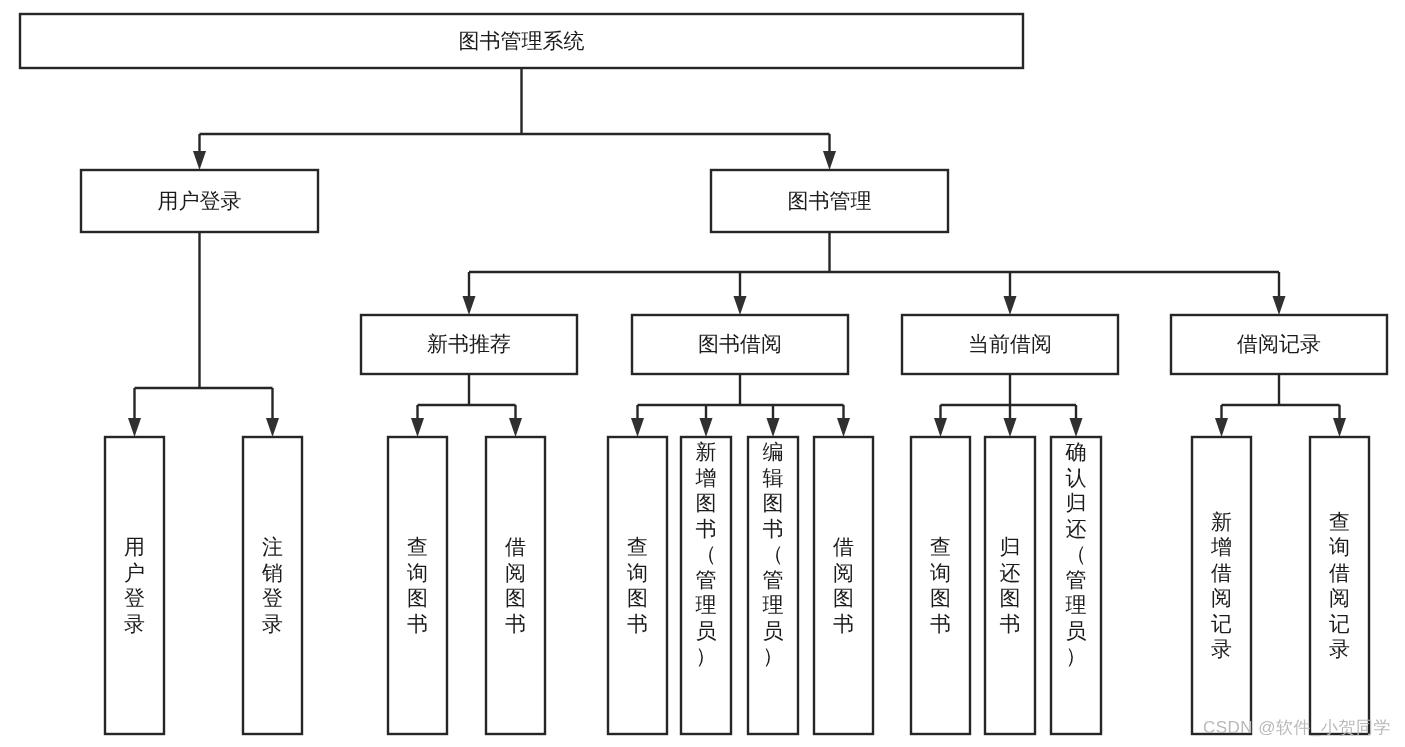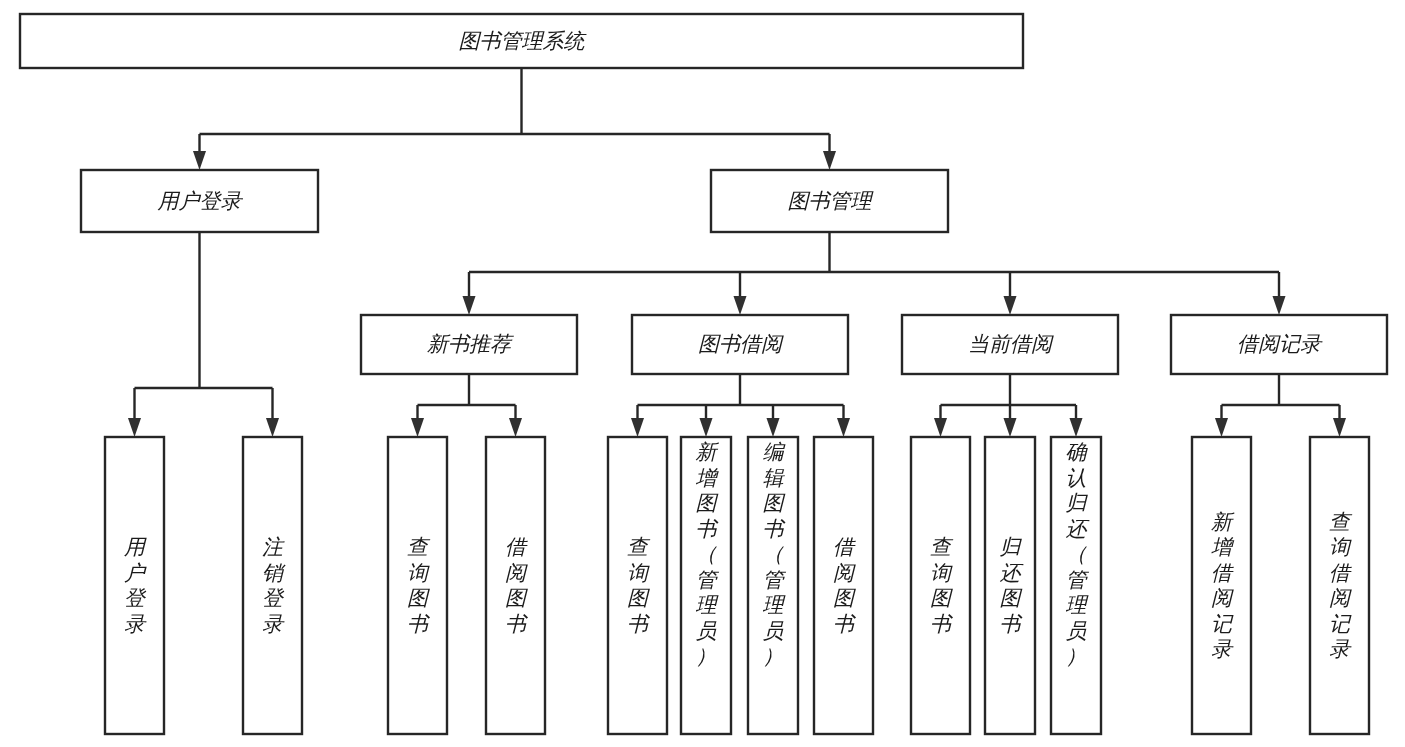--- a/index.html
+++ b/index.html
@@ -12,21 +12,20 @@
     width: 1405px;
     height: 747px;
     font-family: "Liberation Sans", "DejaVu Sans", sans-serif;
     overflow: hidden;
     position: relative;
   }
   #diagram-root {
     position: relative;
     width: 1405px;
     height: 747px;
-    font-style: italic;
   }
   svg#flow-svg {
     position: absolute;
     left: 0;
     top: 0;
     width: 1405px;
     height: 747px;
     display: block;
   }
   .node-box {
@@ -218,13 +217,14 @@
         <g>
           <rect class="node-box" x="1192" y="437" width="59" height="297"></rect>
           <text class="node-label-v" x="1221.5" y="528.89"><tspan x="1221.5" dy="0">新</tspan><tspan x="1221.5" dy="25.5">增</tspan><tspan x="1221.5" dy="25.5">借</tspan><tspan x="1221.5" dy="25.5">阅</tspan><tspan x="1221.5" dy="25.5">记</tspan><tspan x="1221.5" dy="25.5">录</tspan></text>
         </g>
         <g>
           <rect class="node-box" x="1310" y="437" width="59" height="297"></rect>
           <text class="node-label-v" x="1339.5" y="528.89"><tspan x="1339.5" dy="0">查</tspan><tspan x="1339.5" dy="25.5">询</tspan><tspan x="1339.5" dy="25.5">借</tspan><tspan x="1339.5" dy="25.5">阅</tspan><tspan x="1339.5" dy="25.5">记</tspan><tspan x="1339.5" dy="25.5">录</tspan></text>
         </g>
       </g>
   </svg>
+  <div class="watermark">CSDN @软件_小贺同学</div>
 </div>
 
 </body></html>

